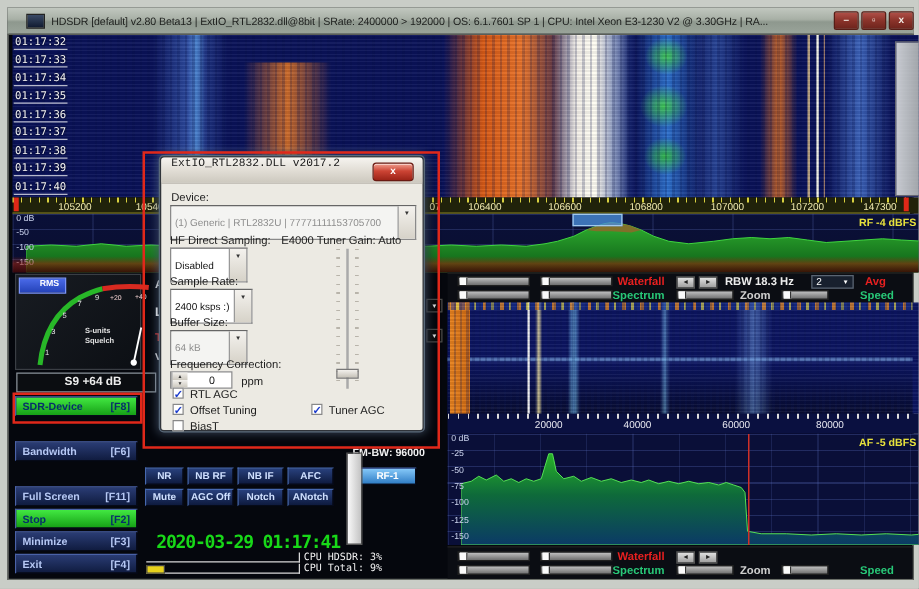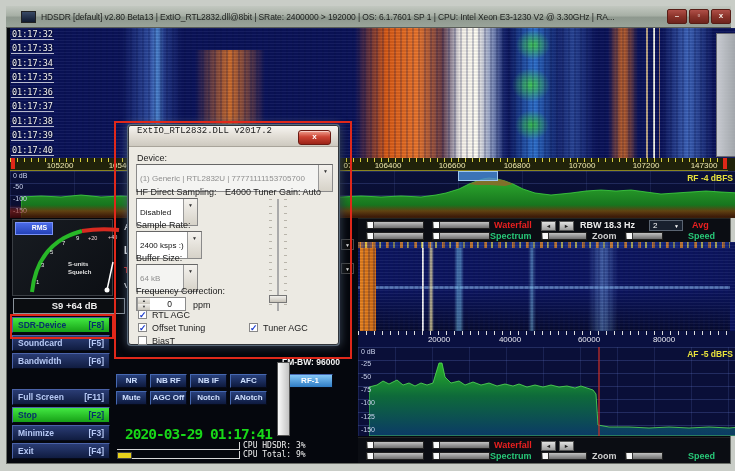--- a/index.html
+++ b/index.html
@@ -225,24 +225,20 @@
       <circle cx="83" cy="70" r="2.5" fill="#ffffff"></circle>
     </svg>
   </div>
   <div class="ab" id="rms">RMS</div>
   <div class="ab" id="sreadout">S9 +64 dB</div>
 
   <div class="btnL green" style="top:317px">
     <span>SDR-Device</span>
       <span>[F8]</span>
     </div>
-  <div class="btnL" style="top:335px">
-    <span>Soundcard</span>
-      <span>[F5]</span>
-    </div>
   <div class="btnL" style="top:353px">
     <span>Bandwidth</span>
       <span>[F6]</span>
     </div>
   <div class="btnL" style="top:389px">
     <span>Full Screen</span>
       <span>[F11]</span>
     </div>
   <div class="btnL green" style="top:407px">
     <span>Stop</span>

